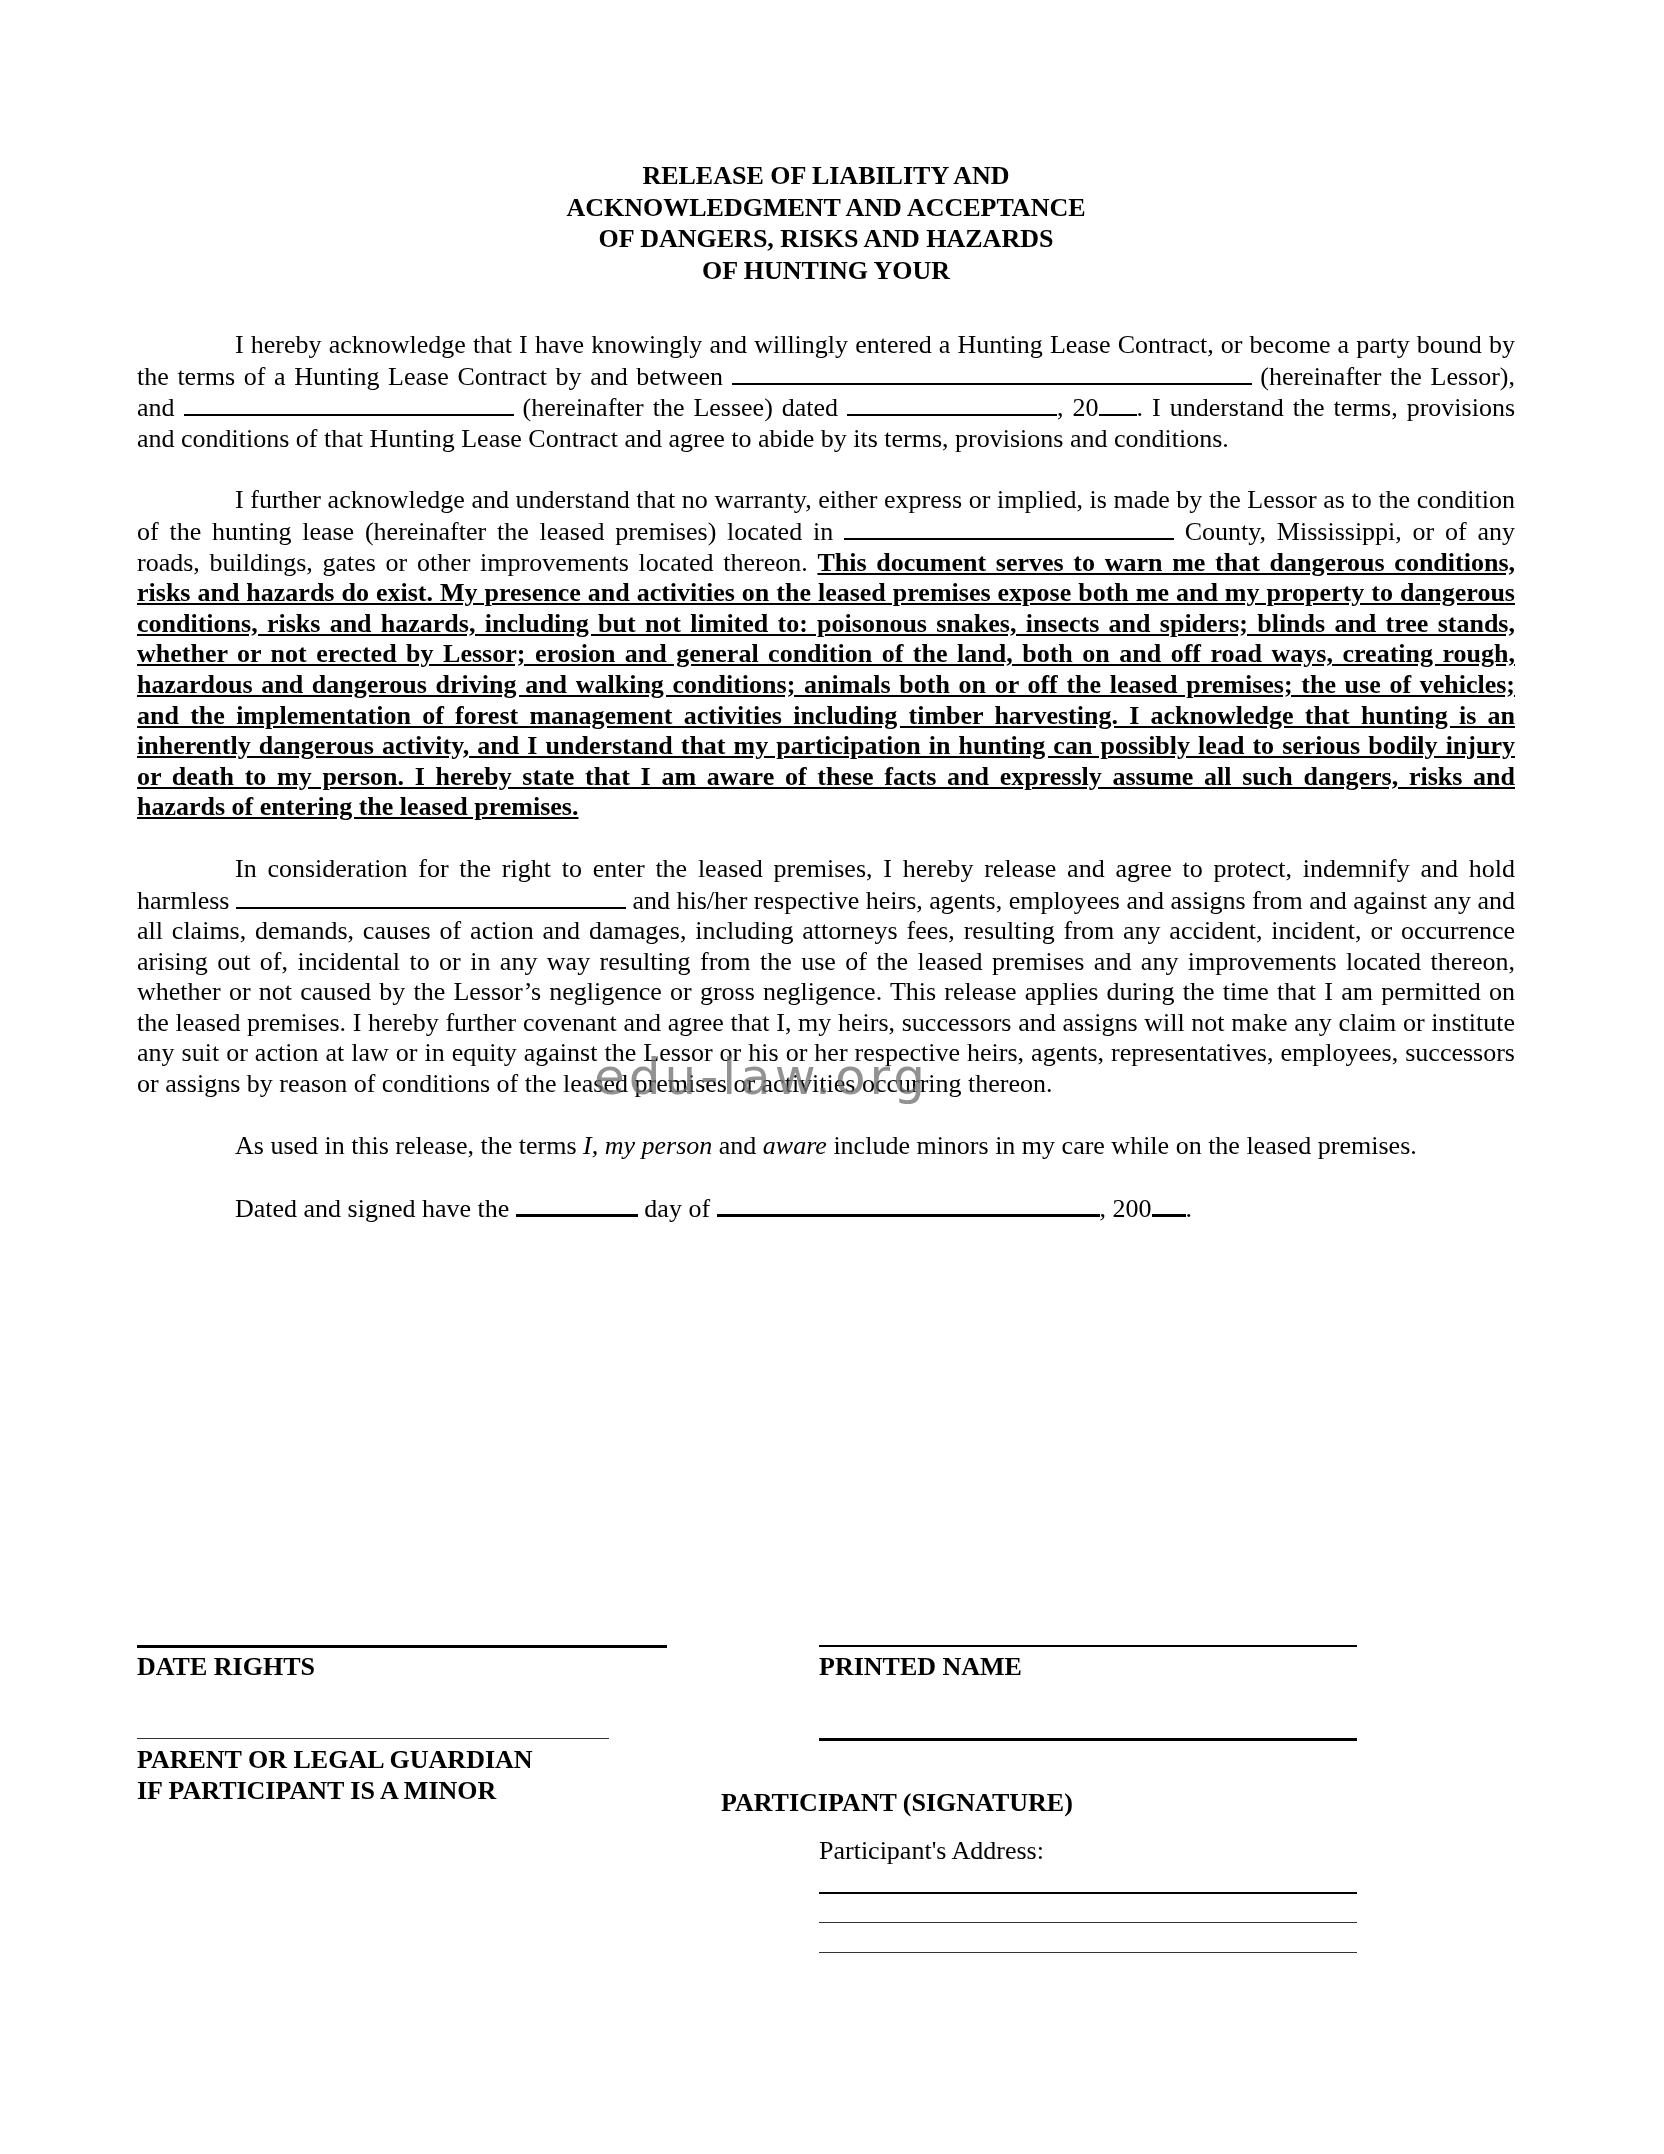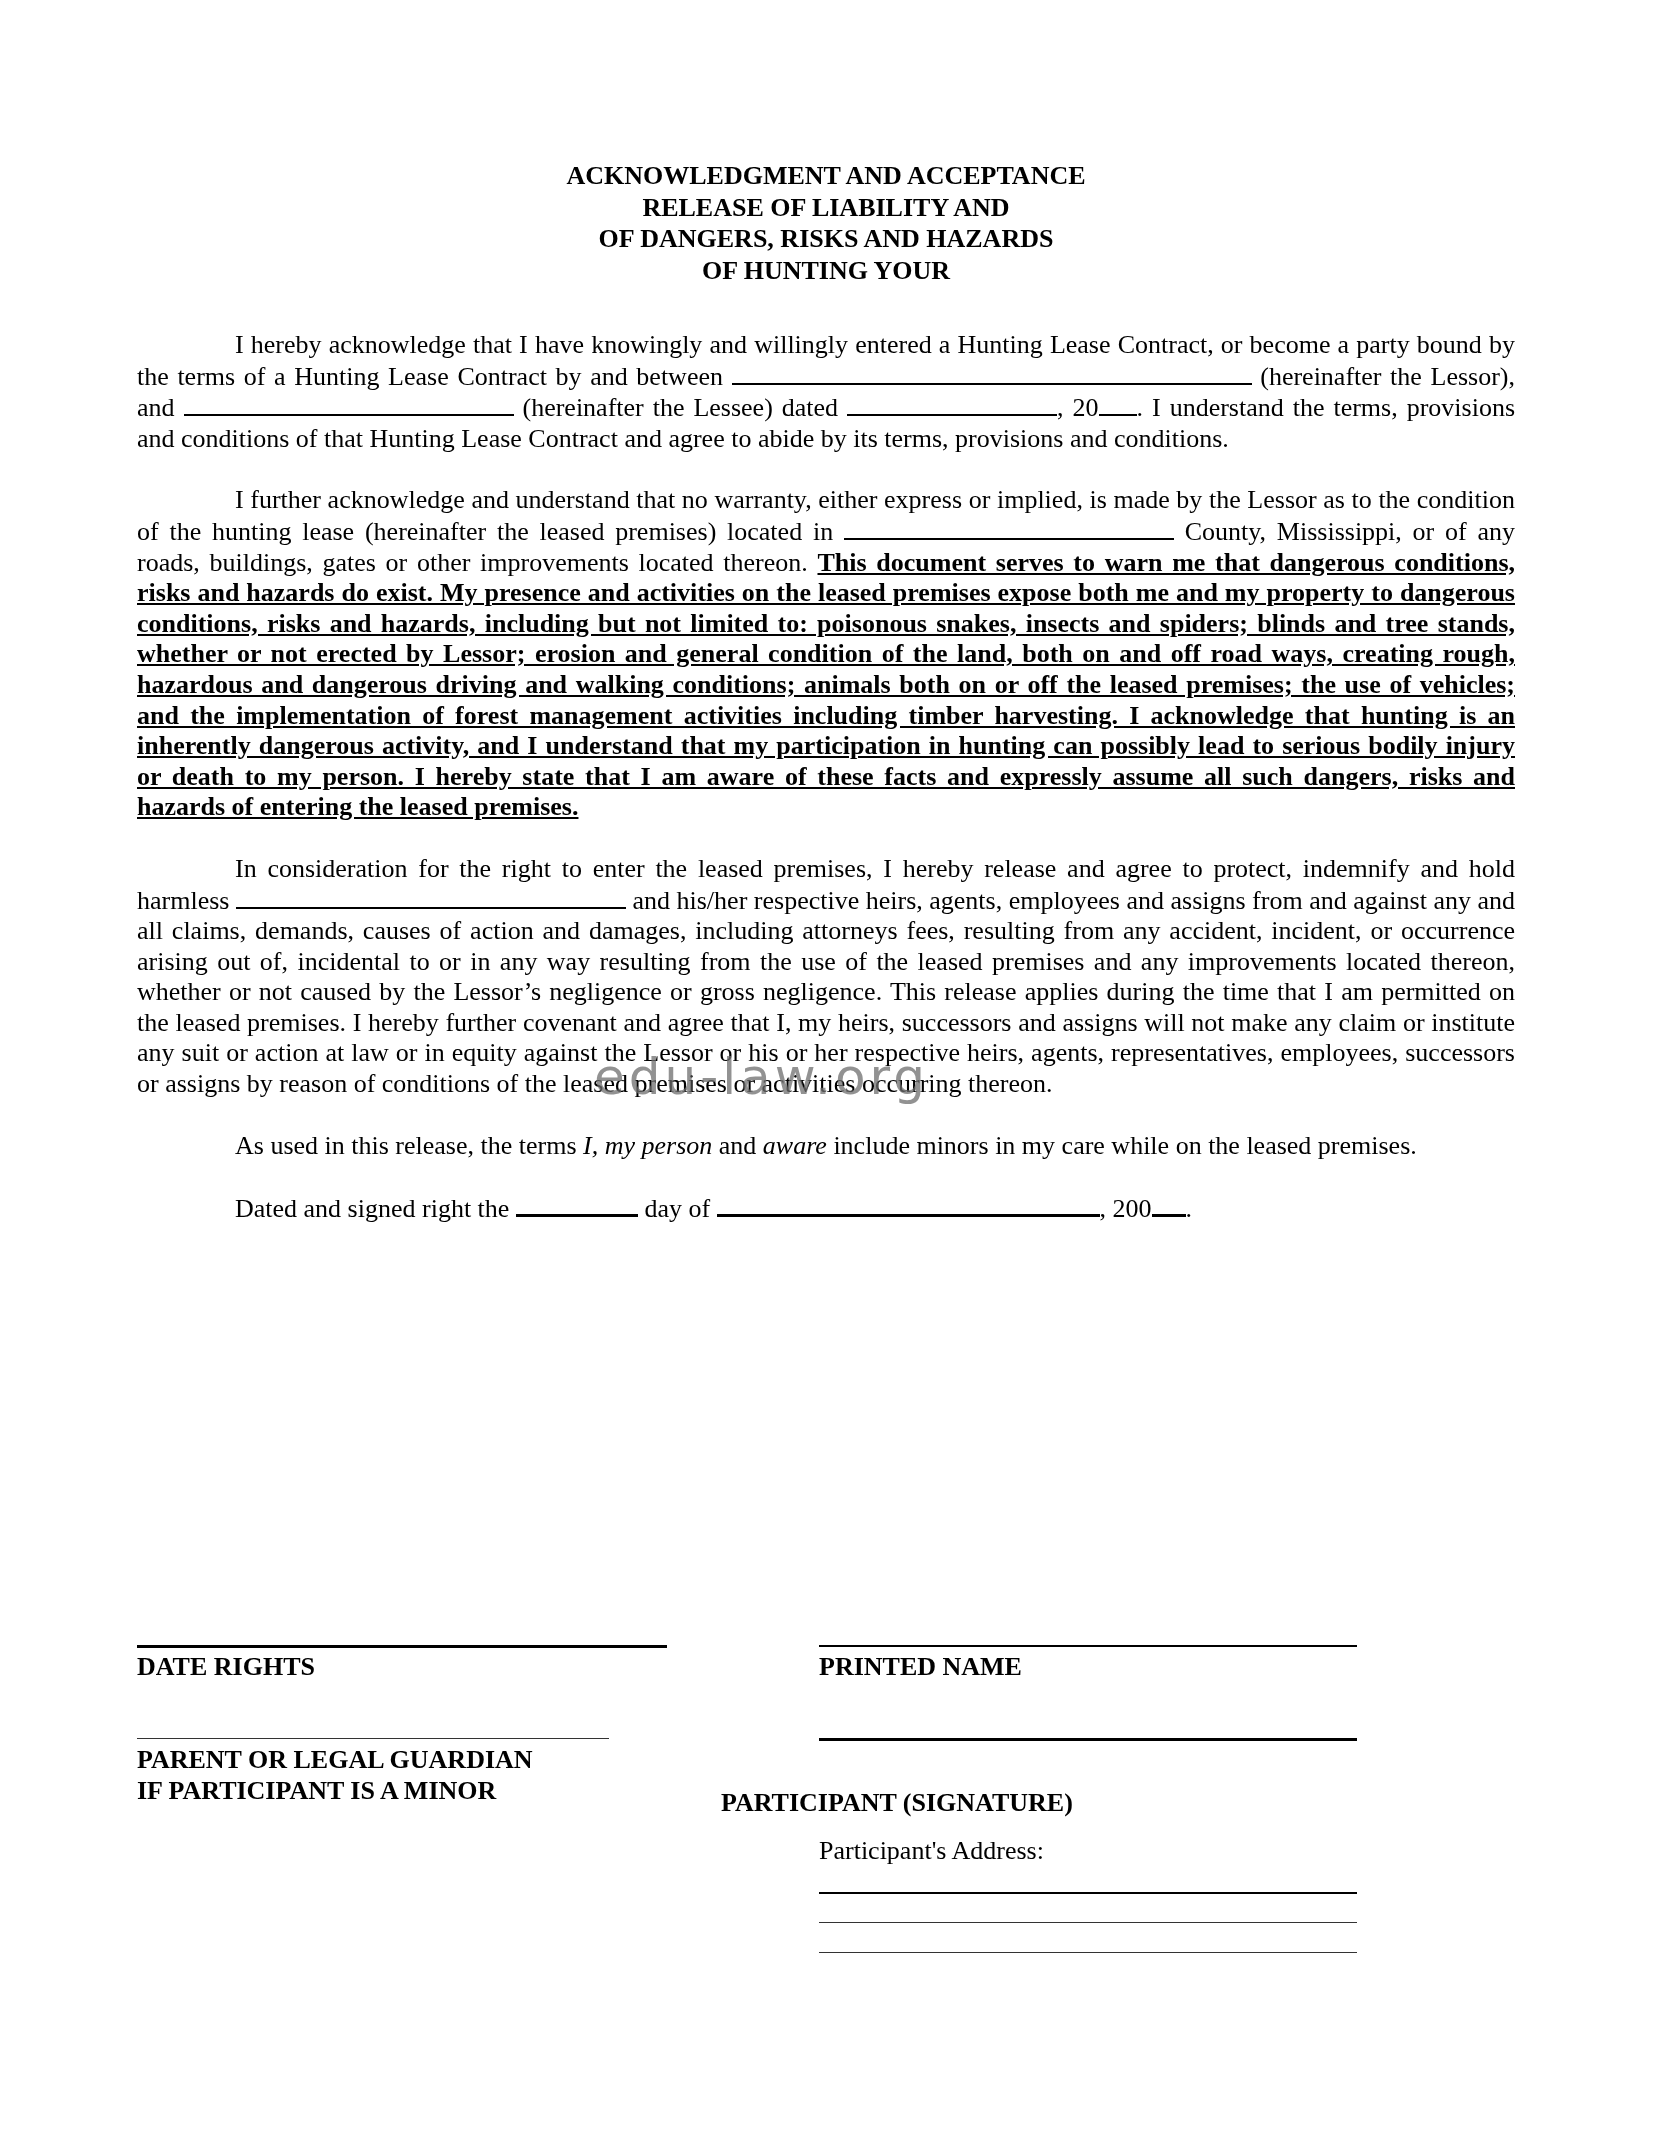--- a/index.html
+++ b/index.html
@@ -29,35 +29,35 @@
     position: absolute; left: 594px; top: 1052px;
     font-family: "DejaVu Sans", sans-serif; font-size: 50px; letter-spacing: 4px;
     color: rgba(110,110,110,0.75); font-weight: normal; pointer-events: none; line-height: 50px;
   }
 </style>
 </head>
 <body>
 
 <div class="page">
   <div class="title">
+    <div>RELEASE OF LIABILITY AND</div>
     <div>ACKNOWLEDGMENT AND ACCEPTANCE</div>
-    <div>RELEASE OF LIABILITY AND</div>
     <div>OF DANGERS, RISKS AND HAZARDS</div>
     <div>OF HUNTING YOUR</div>
   </div>
 
   <p class="indent para"><span>I hereby acknowledge that I have knowingly and willingly entered a Hunting Lease Contract, or become a party bound by the terms of a Hunting Lease Contract by and between </span><span class="blank" style="width:520px"></span><span> (hereinafter the Lessor), and </span><span class="blank" style="width:330px"></span><span> (hereinafter the Lessee) dated </span><span class="blank" style="width:210px"></span><span>, 20</span><span class="blank" style="width:38px"></span><span>.  I understand the terms, provisions and conditions of that Hunting Lease Contract and agree to abide by its terms, provisions and conditions.</span></p>
 
   <p class="indent para"><span>I further acknowledge and understand that no warranty, either express or implied, is made by the Lessor as to the condition of the hunting lease (hereinafter the leased premises) located in </span><span class="blank" style="width:330px"></span><span> County, Mississippi, or of any roads, buildings, gates or other improvements located thereon.  </span><span class="bold">This document serves to warn me that dangerous conditions, risks and hazards do exist.   My presence and activities on the leased premises expose both me and my property to dangerous conditions, risks and hazards, including but not limited to: poisonous snakes, insects and spiders; blinds and tree stands, whether or not erected by Lessor; erosion and general condition of the land, both on and off road ways, creating rough, hazardous and dangerous driving and walking conditions; animals both on or off the leased premises; the use of vehicles; and the implementation of forest management activities including timber harvesting.  I acknowledge that hunting is an inherently dangerous activity, and I understand that my participation in hunting can possibly lead to serious bodily injury or death to my person.  I hereby state that I am aware of these facts and expressly assume all such dangers, risks and hazards of entering the leased premises.</span></p>
 
   <p class="indent para"><span>In consideration for the right to enter the leased premises, I hereby release and agree to protect, indemnify and hold harmless </span><span class="blank" style="width:390px"></span><span> and his/her respective heirs, agents, employees and assigns from and against any and all claims, demands, causes of action and damages, including attorneys fees, resulting from any accident, incident, or occurrence arising out of, incidental to or in any way resulting from the use of the leased premises and any improvements located thereon, whether or not caused by the Lessor’s negligence or gross negligence.  This release applies during the time that I am permitted on the leased premises.  I hereby further covenant and agree that I, my heirs, successors and assigns will not make any claim or institute any suit or action at law or in equity against the Lessor or his or her respective heirs, agents, representatives, employees, successors or assigns by reason of conditions of the leased premises or activities occurring thereon.</span></p>
 
   <p class="indent para"><span>As used in this release, the terms </span><i>I, my person</i><span> and </span><i>aware</i><span> include minors in my care while on the leased premises.</span></p>
 
-  <p class="indent para" style="margin-bottom:38px"><span>Dated and signed right the </span><span class="blank" style="width:122px;border-bottom-width:3px"></span><span> day of </span><span class="blank" style="width:383px;border-bottom-width:3px"></span><span>, 200</span><span class="blank" style="width:34px;border-bottom-width:3px"></span><span>.</span></p>
+  <p class="indent para" style="margin-bottom:38px"><span>Dated and signed have the </span><span class="blank" style="width:122px;border-bottom-width:3px"></span><span> day of </span><span class="blank" style="width:383px;border-bottom-width:3px"></span><span>, 200</span><span class="blank" style="width:34px;border-bottom-width:3px"></span><span>.</span></p>
 
 
 </div>
 
 <div class="sig-line" style="left:137px; top:1645px; width:530px;"></div>
 <div class="sig-label" style="left:137px; top:1652px;">DATE RIGHTS</div>
 
 <div class="sig-line" style="left:819px; top:1645px; width:538px; border-top-width:2px;"></div>
 <div class="sig-label" style="left:819px; top:1652px;">PRINTED NAME</div>
 

